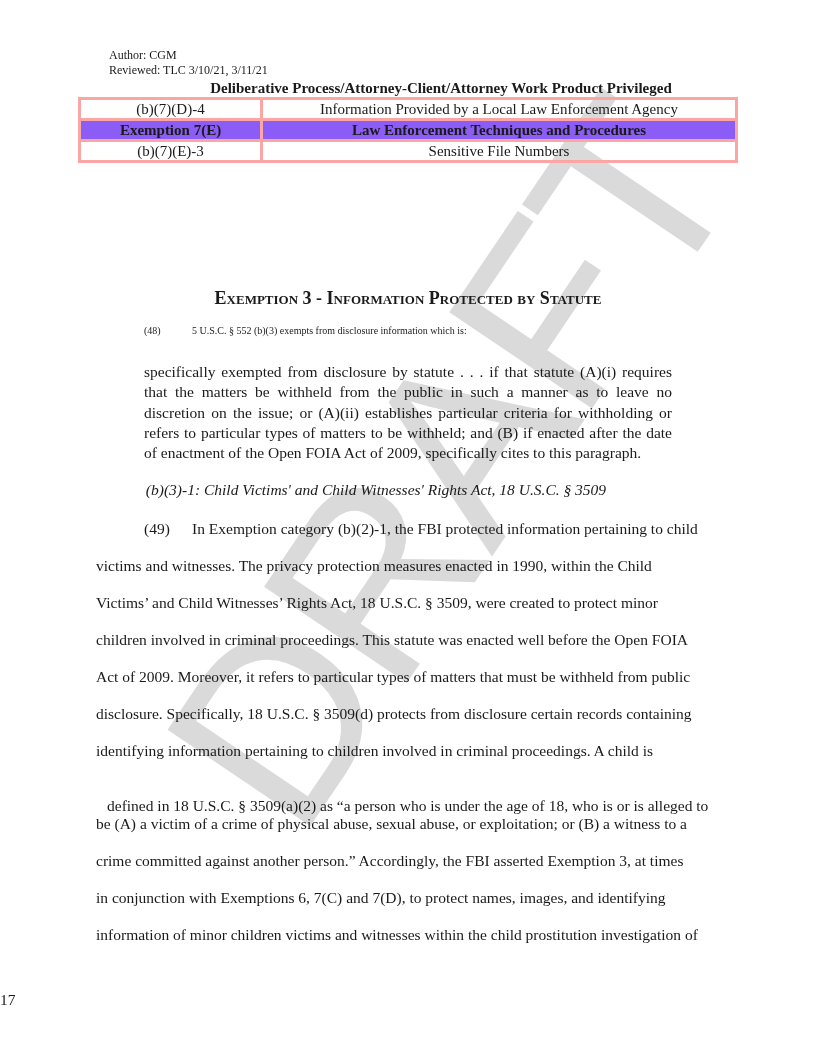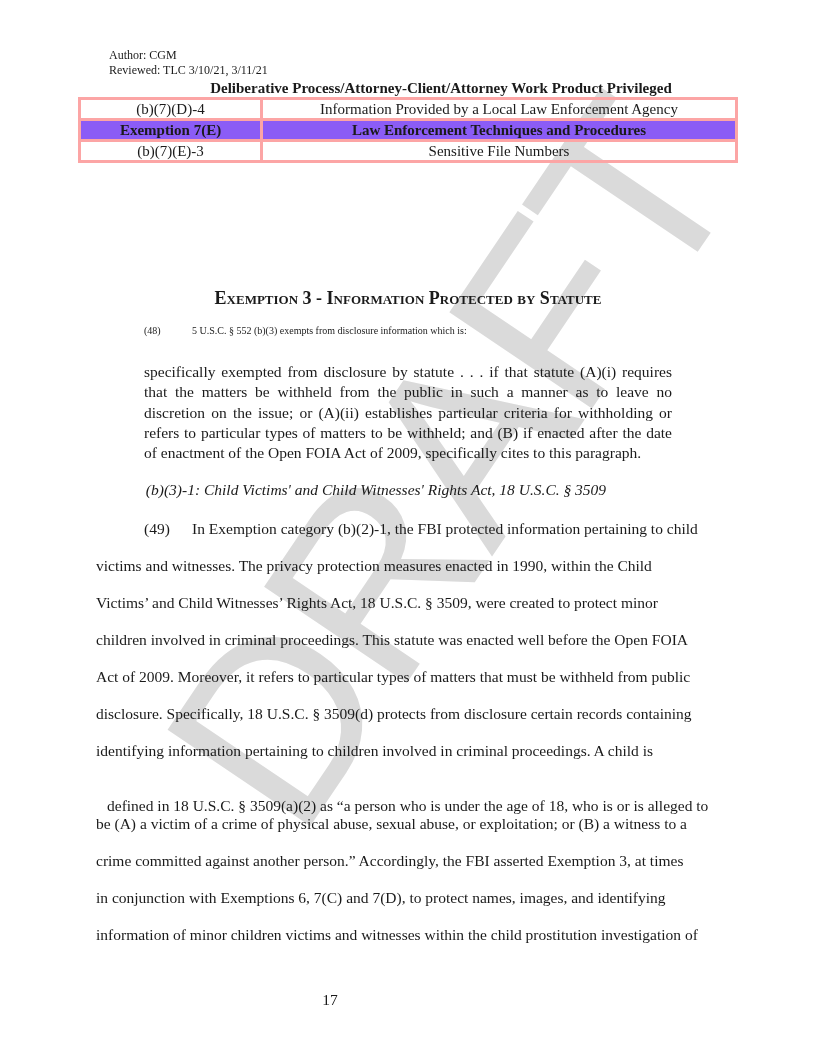--- a/index.html
+++ b/index.html
@@ -35,21 +35,21 @@
     line-height: 20.3px; text-align: justify; z-index: 1;
   }
   .subhead {
     position: absolute; top: 481px; left: 0; width: 752px; text-align: center;
     font-style: italic; font-size: 15.5px; z-index: 1;
   }
   .body-text { position: absolute; left: 96px; width: 624px; font-size: 15.5px; z-index: 1; }
   .body-line { position: absolute; left: 0; white-space: nowrap; }
   .body-line .indent { display: inline-block; width: 48px; }
   .body-line .num { display: inline-block; width: 48px; }
-  .page-num { position: absolute; top: 991px; left: 0; width: 660px; text-align: center; font-size: 15.5px; }
+  .page-num { position: absolute; top: 991px; left: 0; width: 660px; font-size: 15.5px; }
   .watermark {
     position: absolute; left: 60px; top: 350px; width: 760px; height: 260px;
     transform: rotate(-56deg); transform-origin: center center;
     font-family: "Liberation Sans", "DejaVu Sans", sans-serif; font-size: 250px; line-height: 260px;
     color: #dadada; letter-spacing: -8px; text-align: center; z-index: 0;
     user-select: none; pointer-events: none;
   }
 </style>
 </head>
 <body>

